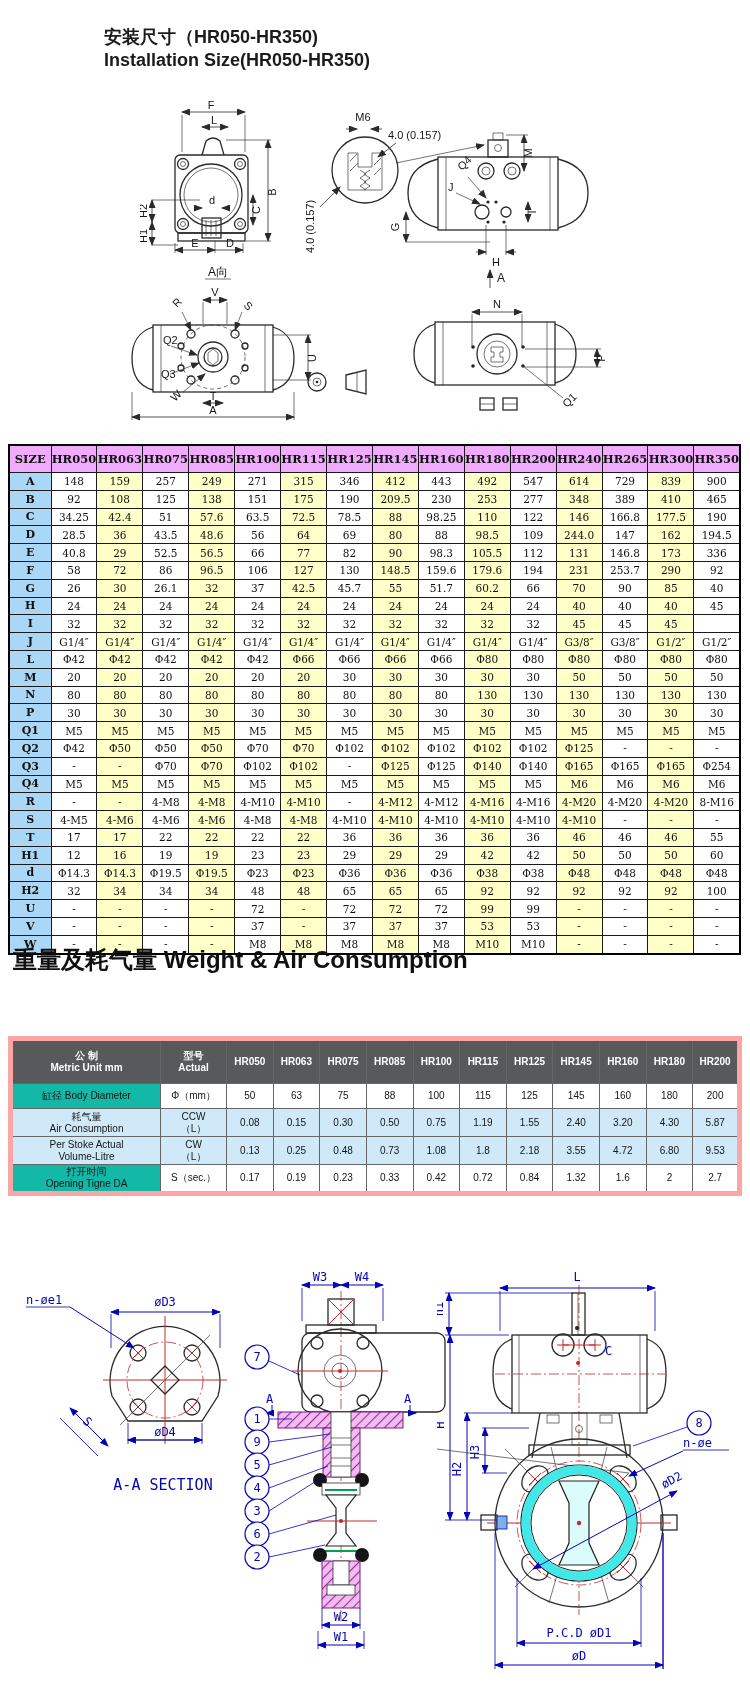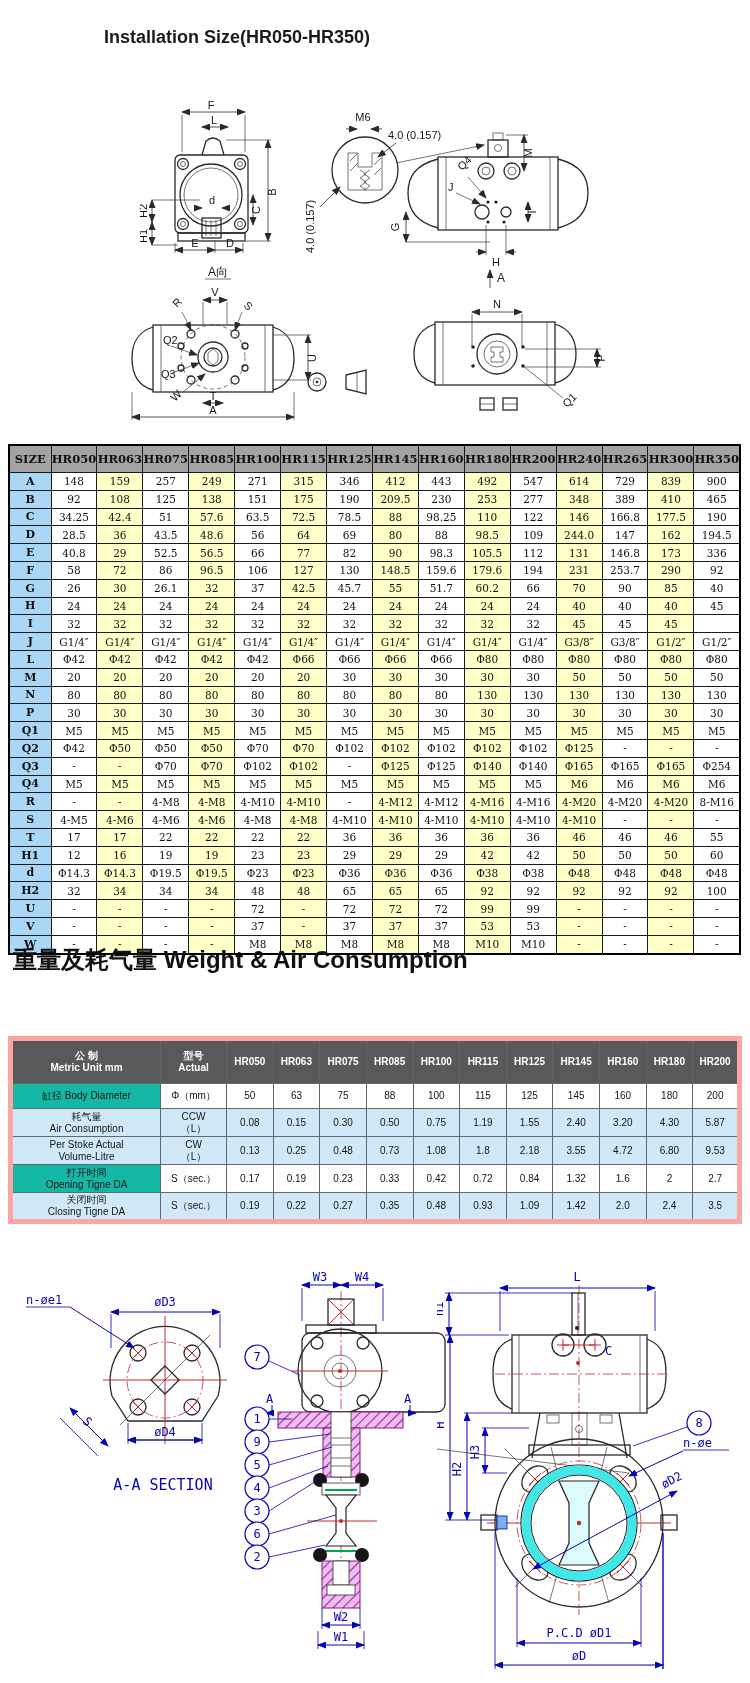--- a/index.html
+++ b/index.html
@@ -7,21 +7,21 @@
        font-family:"Liberation Sans",sans-serif;color:#111}
   .abs{position:absolute}
   #title{left:104px;top:26px;font-size:18px;font-weight:600;color:#1b1b1b;line-height:23px}
   #wheading{left:13px;top:944px;font-size:24px;font-weight:600;color:#101010}
 
   
   table.sz{border-collapse:collapse;table-layout:fixed;width:733px;
            font-family:"DejaVu Serif",serif;font-size:10.5px;text-align:center;color:#101010;
            border:2px solid #000;background:#fff}
   .sz th,.sz td{border:1px solid #1a1a1a;padding:0;height:16.8px;overflow:hidden;white-space:nowrap}
-  .sz thead th{background:#a3a3a3;height:26px;font-size:11.5px;font-weight:bold}
+  .sz thead th{background:#f0abfc;height:26px;font-size:11.5px;font-weight:bold}
   .sz tbody th.rl{background:#a9d7f5;font-weight:bold;font-size:11px}
   .sz td.alt{background:#ffffc8}
 
   
   table.wt{border-collapse:collapse;table-layout:fixed;width:734px;font-size:10px;
            text-align:center;color:#151515;border:5px solid #fca5a5}
   .wt th,.wt td{border:1px solid #666;padding:1px 0;line-height:12px}
   .wt thead th{background:#58595b;color:#fff;font-weight:bold;height:40px;font-size:10px}
   .wt tbody tr{height:28px}
   .wt tbody tr:first-child{height:25px}
@@ -60,20 +60,21 @@
         <path d="M9,0L0,3.5L9,7Z" fill="#0404b4"></path>
       </marker>
     <pattern id="hp" width="7" height="7" patternUnits="userSpaceOnUse" patternTransform="rotate(45)">
       <rect width="7" height="7" fill="#f0bdf0"></rect>
         <line x1="0" y1="0" x2="0" y2="7" stroke="#a02aa0" stroke-width="2.2"></line>
     </pattern>
   </defs>
 </svg>
 
 <div class="abs" id="title">
+  <div>安装尺寸（HR050-HR350)</div>
   <div>Installation Size(HR050-HR350)</div>
 </div>
 
 <svg class="abs" style="left:140px;top:100px" width="150" height="162" viewBox="0 0 150 162">
   <path class="k" d="M62,55 L66,41 Q73,35 80,41 L84,55"></path>
   <rect class="k" x="35" y="55" width="73" height="78" rx="5"></rect>
   <circle class="k" cx="71" cy="95" r="31"></circle>
     <circle class="kt" cx="71" cy="95" r="27"></circle>
   <circle class="k" cx="43" cy="64" r="5.5"></circle>
     <circle class="k" cx="100" cy="64" r="5.5"></circle>
@@ -875,40 +876,20 @@
         <td>0.19</td>
         <td>0.23</td>
         <td>0.33</td>
         <td>0.42</td>
         <td>0.72</td>
         <td>0.84</td>
         <td>1.32</td>
         <td>1.6</td>
         <td>2</td>
         <td>2.7</td>
-      </tr>
-      <tr class="blue">
-        <th class="wl">
-          <div>关闭时间</div>
-          <div>Closing Tigne DA</div>
-        </th>
-        <td class="wu">
-          <div>S（sec.）</div>
-        </td>
-        <td>0.19</td>
-        <td>0.22</td>
-        <td>0.27</td>
-        <td>0.35</td>
-        <td>0.48</td>
-        <td>0.93</td>
-        <td>1.09</td>
-        <td>1.42</td>
-        <td>2.0</td>
-        <td>2.4</td>
-        <td>3.5</td>
       </tr>
     </tbody>
   </table>
 
 <svg class="abs" style="left:8px;top:1288px" width="250" height="215" viewBox="0 0 250 215">
   <text class="cb" x="18" y="16">n-øe1</text>
   <line class="blt" x1="18" y1="19" x2="62" y2="19"></line>
   <line class="bl" x1="62" y1="19" x2="126" y2="60" marker-end="url(#ab)"></line>
   <line class="bl" x1="103" y1="24" x2="212" y2="24" marker-start="url(#abs)" marker-end="url(#ab)"></line>
   <line class="blt" x1="103" y1="26" x2="103" y2="60"></line>

